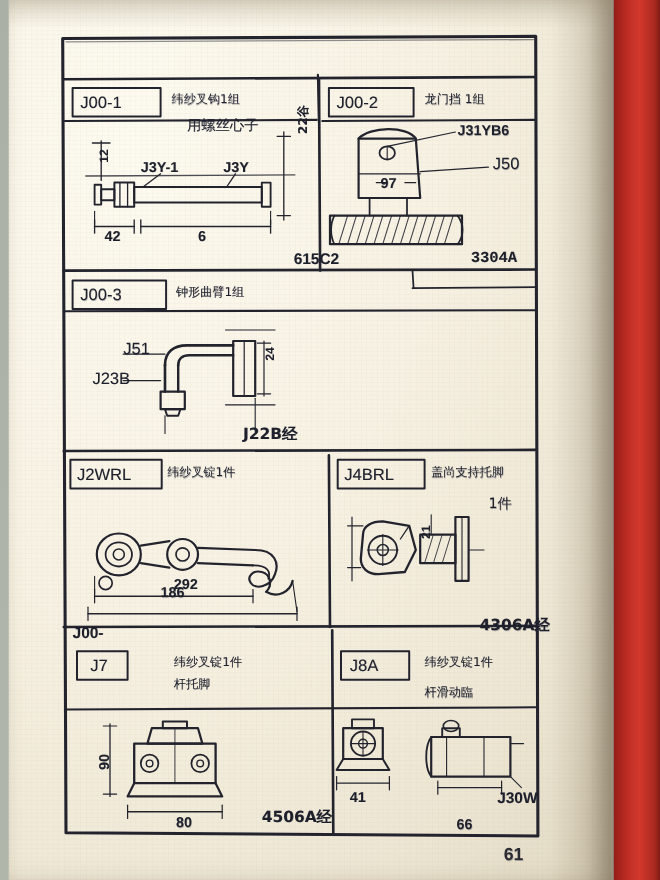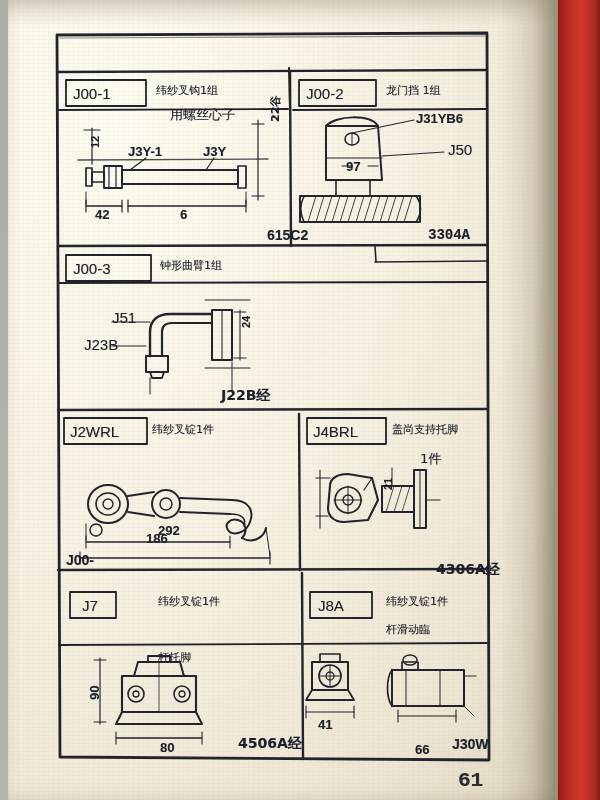--- a/index.html
+++ b/index.html
@@ -98,21 +98,21 @@
   }
   .cn { font-family: "DejaVu Sans", sans-serif; }
   .title { font-size: 20px; font-weight: bold; }
   .code { font-size: 15px; font-weight: normal; }
   .code-sm { font-size: 13px; font-weight: bold; }
   .desc { font-size: 11px; }
   .desc-sm { font-size: 13px; }
   .dim { font-size: 13px; font-weight: bold; }
   .dim-sm { font-size: 11px; font-weight: bold; }
   .partno { font-size: 14px; font-weight: bold; }
-  .pageno { font-size: 21px; font-weight: bold; color: #2a2a33; font-family: Liberation Mono, monospace; }
+  .pageno { font-size: 16px; font-weight: bold; color: #2a2a33; }
   .rot90 { transform: rotate(-90deg); transform-origin: left top; }
 </style>
 </head>
 <body>
 
 <div id="page">
 
   <div class="desk"></div>
   <div class="book-cover"></div>
   <div class="cover-edge"></div>
@@ -347,37 +347,37 @@
   <div class="lbl desc cn" style="left:160px; top:260px;">钟形曲臂1组</div>
   <div class="lbl code" style="left:112px; top:310px;">J51</div>
   <div class="lbl code" style="left:84px; top:337px;">J23B</div>
   <div class="lbl dim-sm rot90" style="left:241px; top:328px;">24</div>
   <div class="lbl partno cn" style="left:221px; top:388px;">J22B经</div>
 
   <div class="lbl code" style="left:70px; top:424px;">J2WRL</div>
   <div class="lbl desc cn" style="left:152px; top:424px;">纬纱叉锭1件</div>
   <div class="lbl dim" style="left:146px; top:532px;">186</div>
   <div class="lbl dim" style="left:158px; top:524px;">292</div>
-  <div class="lbl partno" style="left:66px; top:553px;">J00-</div>
+  <div class="lbl partno" style="left:66px; top:568px;">J00-</div>
 
   <div class="lbl code" style="left:313px; top:424px;">J4BRL</div>
   <div class="lbl desc cn" style="left:392px; top:424px;">盖尚支持托脚</div>
-  <div class="lbl desc-sm cn" style="left:420px; top:452px;">1件</div>
+  <div class="lbl desc-sm cn" style="left:444px; top:452px;">1件</div>
   <div class="lbl dim-sm rot90" style="left:383px; top:490px;">21</div>
   <div class="lbl partno cn" style="left:436px; top:548px;margin-top:14px;">4306A经</div>
 
   <div class="lbl code" style="left:82px; top:598px;">J7</div>
   <div class="lbl desc cn" style="left:158px; top:596px;">纬纱叉锭1件</div>
-  <div class="lbl desc cn" style="left:158px; top:652px;">杆托脚</div>
+  <div class="lbl desc cn" style="left:158px; top:616px;">杆托脚</div>
   <div class="lbl dim rot90" style="left:88px; top:700px;">90</div>
   <div class="lbl dim" style="left:148px; top:741px;margin-left:12px;">80</div>
   <div class="lbl partno cn" style="left:238px; top:736px;">4506A经</div>
 
   <div class="lbl code" style="left:318px; top:598px;">J8A</div>
   <div class="lbl desc cn" style="left:386px; top:596px;">纬纱叉锭1件</div>
   <div class="lbl desc cn" style="left:386px; top:624px;">杆滑动臨</div>
   <div class="lbl dim" style="left:318px; top:718px;">41</div>
   <div class="lbl dim" style="left:415px; top:718px;margin-top:25px;">66</div>
-  <div class="lbl partno" style="left:452px; top:737px;">J30W</div>
+  <div class="lbl partno" style="left:452px; top:718px;">J30W</div>
 
   <div class="lbl pageno" style="left:458px; top:770px;">61</div>
 
 </div>
 
 </body></html>

